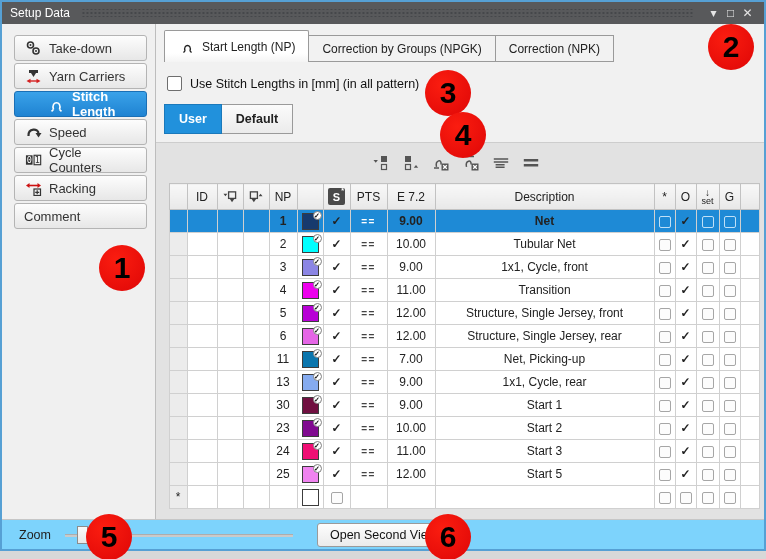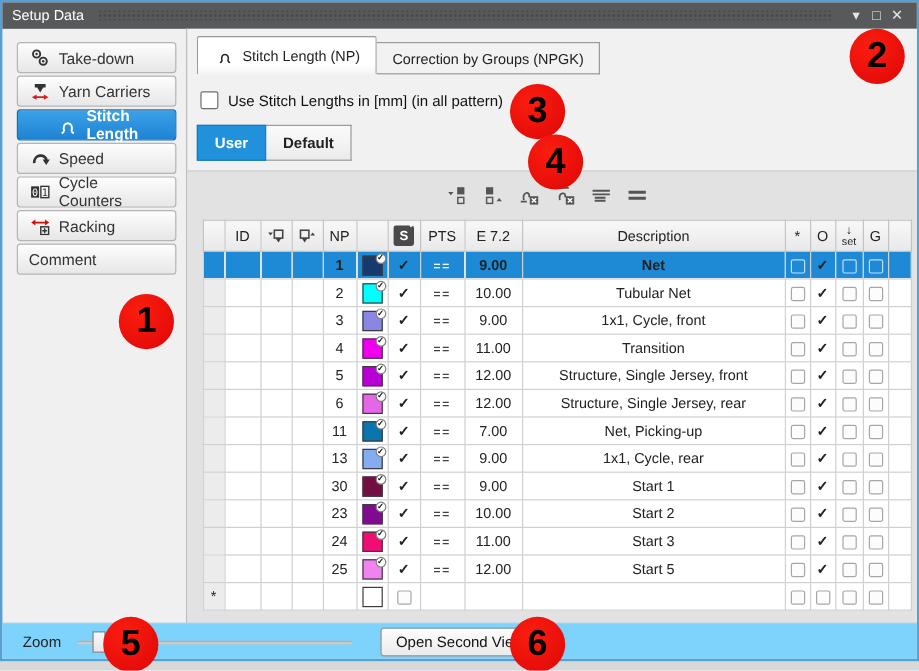--- a/index.html
+++ b/index.html
@@ -181,24 +181,27 @@
 
       <div id="content">
         <div id="tabbar">
             <div class="tab active">
               <span class="ic">
                 <svg viewBox="0 0 16 16">
                   <path d="M5 13.5 C2 4.5 14 4.5 11 13.5" fill="none" stroke="currentColor" stroke-width="1.6"></path>
                   <path d="M5 13.5 l-2 1.8 M11 13.5 l2 1.8" stroke="currentColor" stroke-width="1.6"></path>
                 </svg>
               </span>
-              <span>Stitch Length (NP)</span>
+              <span>Start Length (NP)</span>
             </div>
             <div class="tab">
               <span>Correction by Groups (NPGK)</span>
+            </div>
+            <div class="tab">
+              <span>Correction (NPK)</span>
             </div>
           </div>
 
         <div id="checkrow">
           <span id="checkbox"></span>
           <span>Use Stitch Lengths in [mm] (in all pattern)</span>
         </div>
 
         <div id="segrow">
             <div class="seg active">User</div>

